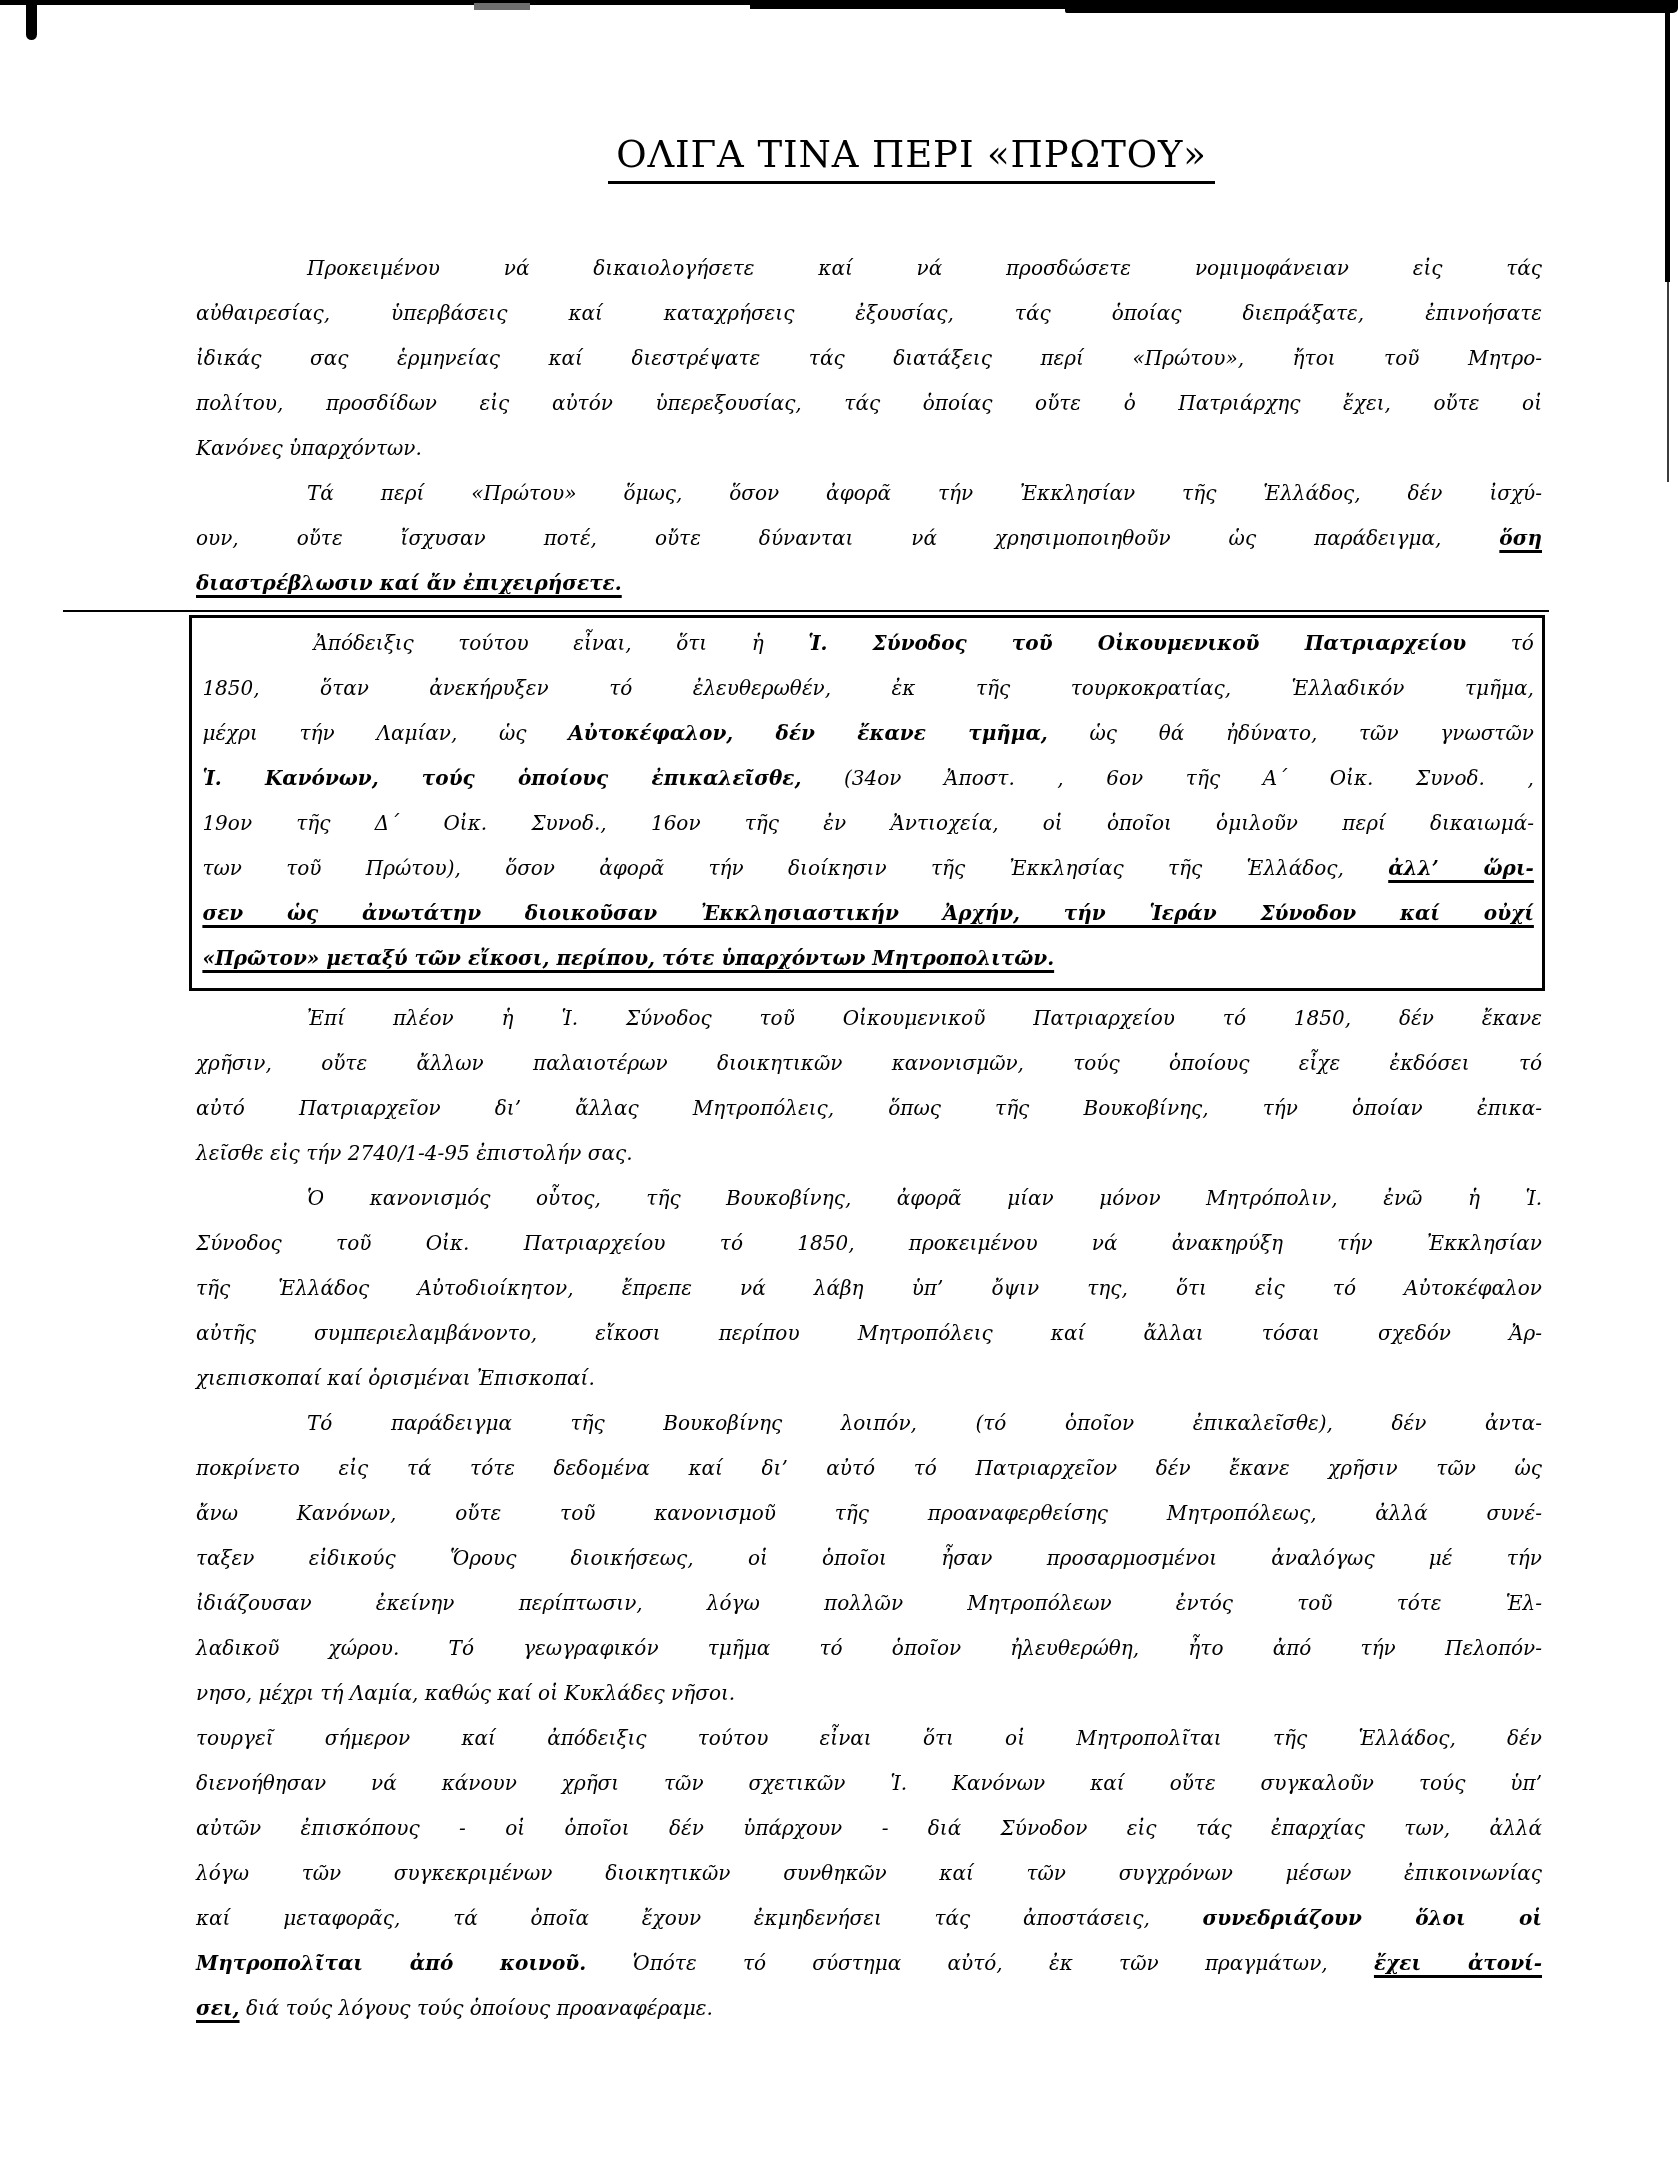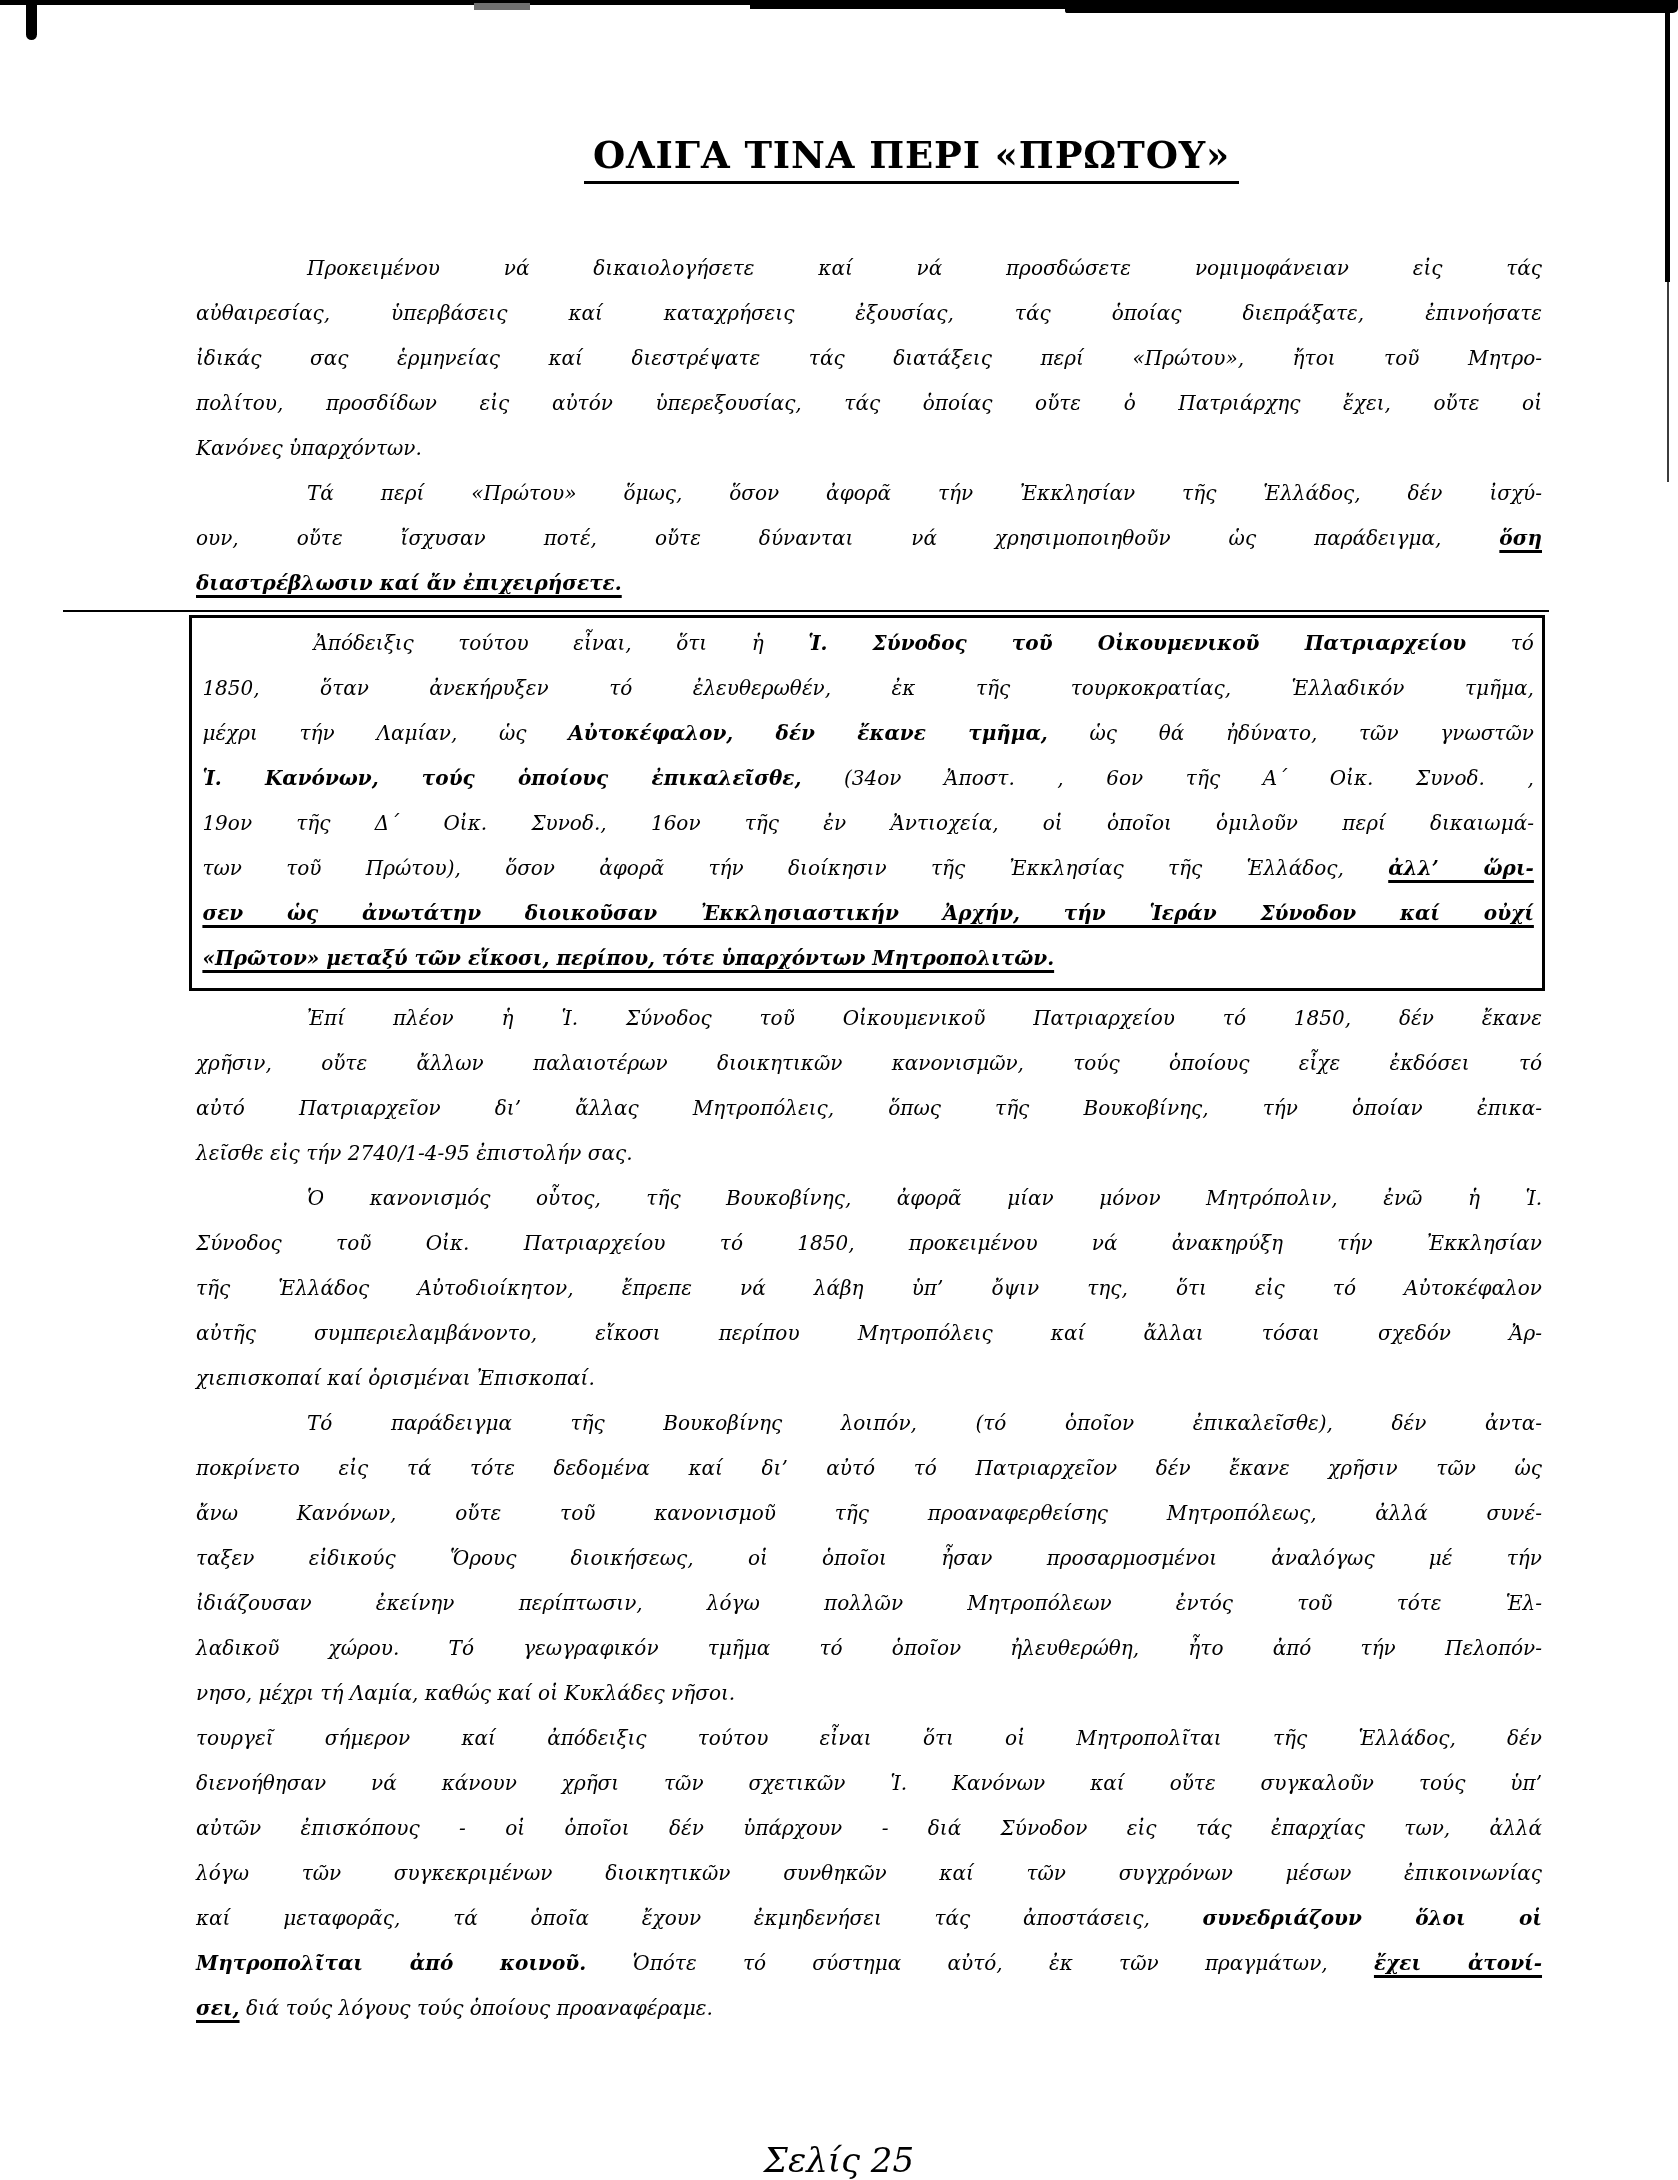--- a/index.html
+++ b/index.html
@@ -18,21 +18,21 @@
   .art-top-bar-rt   { left:1065px; top:0; width:613px;  height:12.8px; border-radius:0 0 5.1px 2.6px; }
   .art-top-smudge   { left:474px; top:2.6px; width:56px; height:7.7px; background:#6f6f6f; }
   .art-left-tick    { left:25.6px;  top:0;  width:11px;  height:40px; border-radius:0 0 6px 6px; }
   .art-right-line   { left:1665px; top:4.3px; width:5.1px; height:278px; }
   .art-right-line2  { left:1667px; top:282px; width:1.7px; height:200px; background:#3c3c3c; }
   
   .text-col { position:absolute; left:196px; top:0; width:1346px; }
   .title-wrap { text-align:center; margin-top:133px; height:55px; padding-left:85px; }
   .title {
     display:inline-block;
-    font-weight:bold;
+    font-weight:normal;
     font-style:normal;
     font-size:37px;
     letter-spacing:0.9px;
     line-height:44px;
     border-bottom:3.4px solid #000;
     padding:0 8.5px 4.3px 8.5px;
     white-space:nowrap;
   }
   .doc { margin-top:58px; font-style:italic; font-size:20px; }
   .para { }
@@ -141,16 +141,15 @@
           <div class="line"><span>διενοήθησαν νά κάνουν χρῆσι τῶν σχετικῶν Ἱ. Κανόνων καί οὔτε συγκαλοῦν τούς ὑπ’</span></div>
           <div class="line"><span>αὐτῶν ἐπισκόπους - οἱ ὁποῖοι δέν ὑπάρχουν - διά Σύνοδον εἰς τάς ἐπαρχίας των, ἀλλά</span></div>
           <div class="line"><span>λόγω τῶν συγκεκριμένων διοικητικῶν συνθηκῶν καί τῶν συγχρόνων μέσων ἐπικοινωνίας</span></div>
           <div class="line"><span>καί μεταφορᾶς, τά ὁποῖα ἔχουν ἐκμηδενήσει τάς ἀποστάσεις, </span><span class="b">συνεδριάζουν ὅλοι οἱ</span></div>
           <div class="line"><span class="b">Μητροπολῖται ἀπό κοινοῦ.</span><span> Ὁπότε τό σύστημα αὐτό, ἐκ τῶν πραγμάτων, </span><span class="b u">ἔχει ἀτονί-</span></div>
           <div class="line last"><span class="b u">σει,</span><span> διά τούς λόγους τούς ὁποίους προαναφέραμε.</span></div>
         </div>
       </div>
   </div>
 
-  <div class="footer">Σελίς 25</div>
 
 </div>
 
 
 </body></html>

